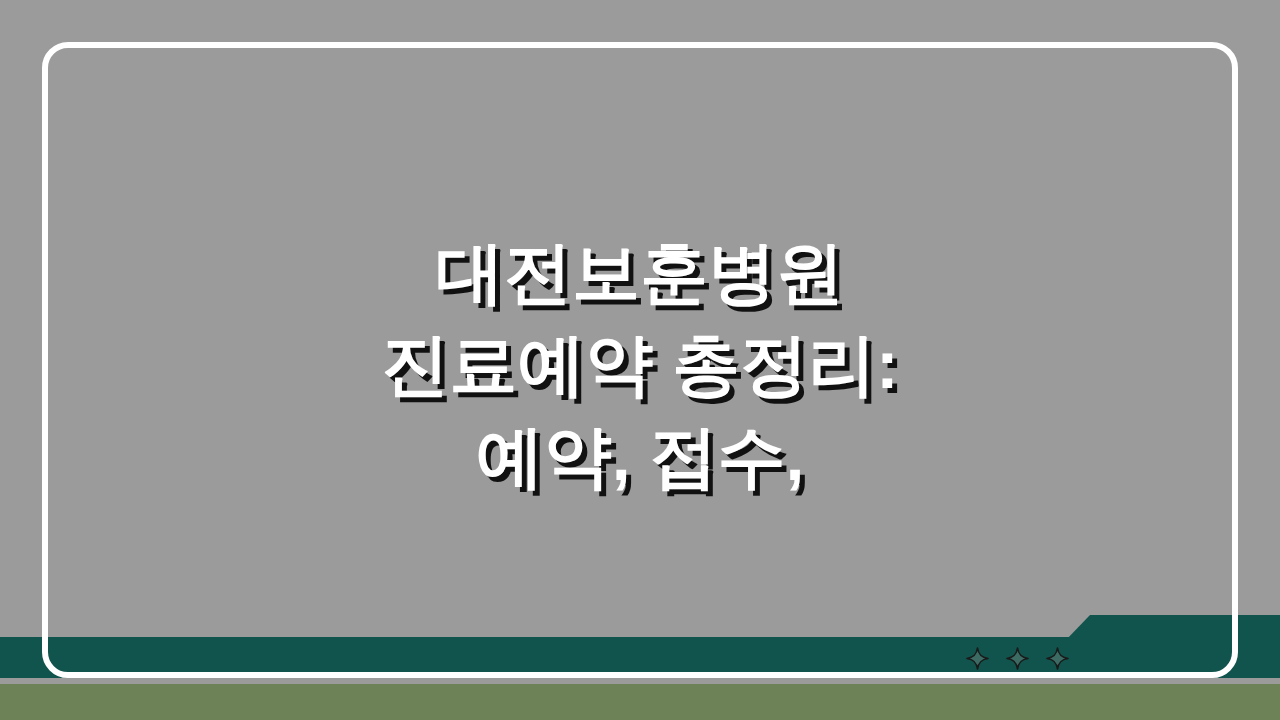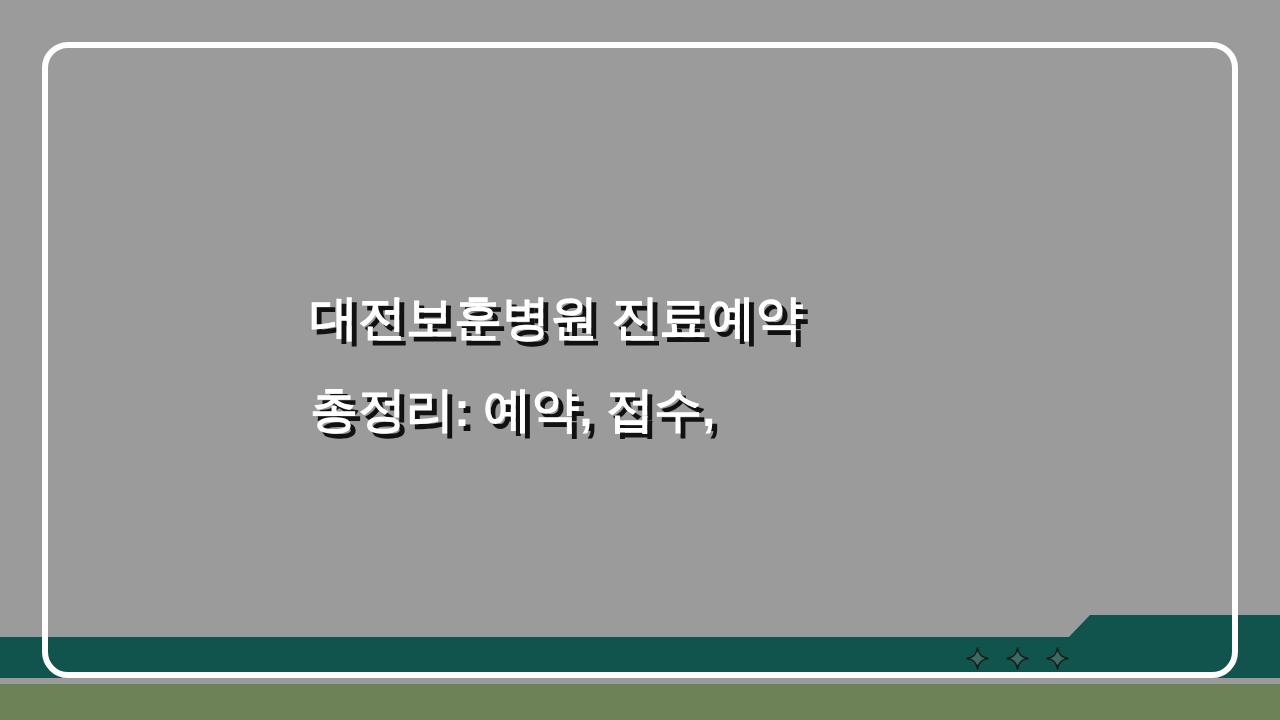--- a/index.html
+++ b/index.html
@@ -64,22 +64,22 @@
     top: 0;
     width: 1280px;
     height: 637px;
     display: flex;
     align-items: center;
     justify-content: center;
     overflow: hidden;
   }
   .title {
     width: 660px;
-    text-align: left;
-    font-size: 48px;
+    text-align: center;
+    font-size: 68px;
     line-height: 92px;
     font-weight: bold;
     color: #ffffff;
     text-shadow: 5px 5px 0 #111111;
     letter-spacing: 0px;
     word-break: keep-all;
     margin-top: 90px;
   }
 
   

